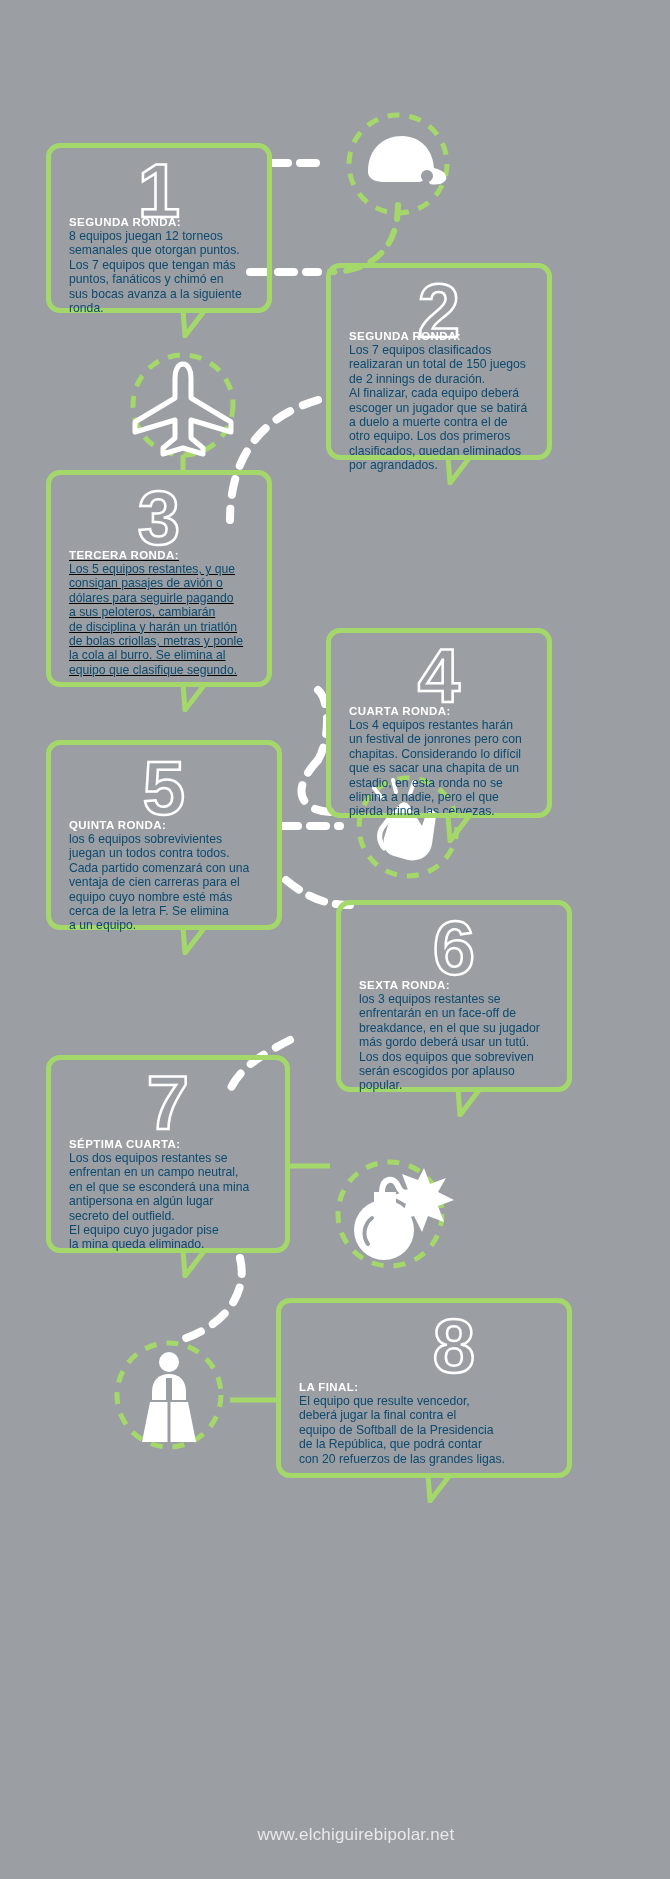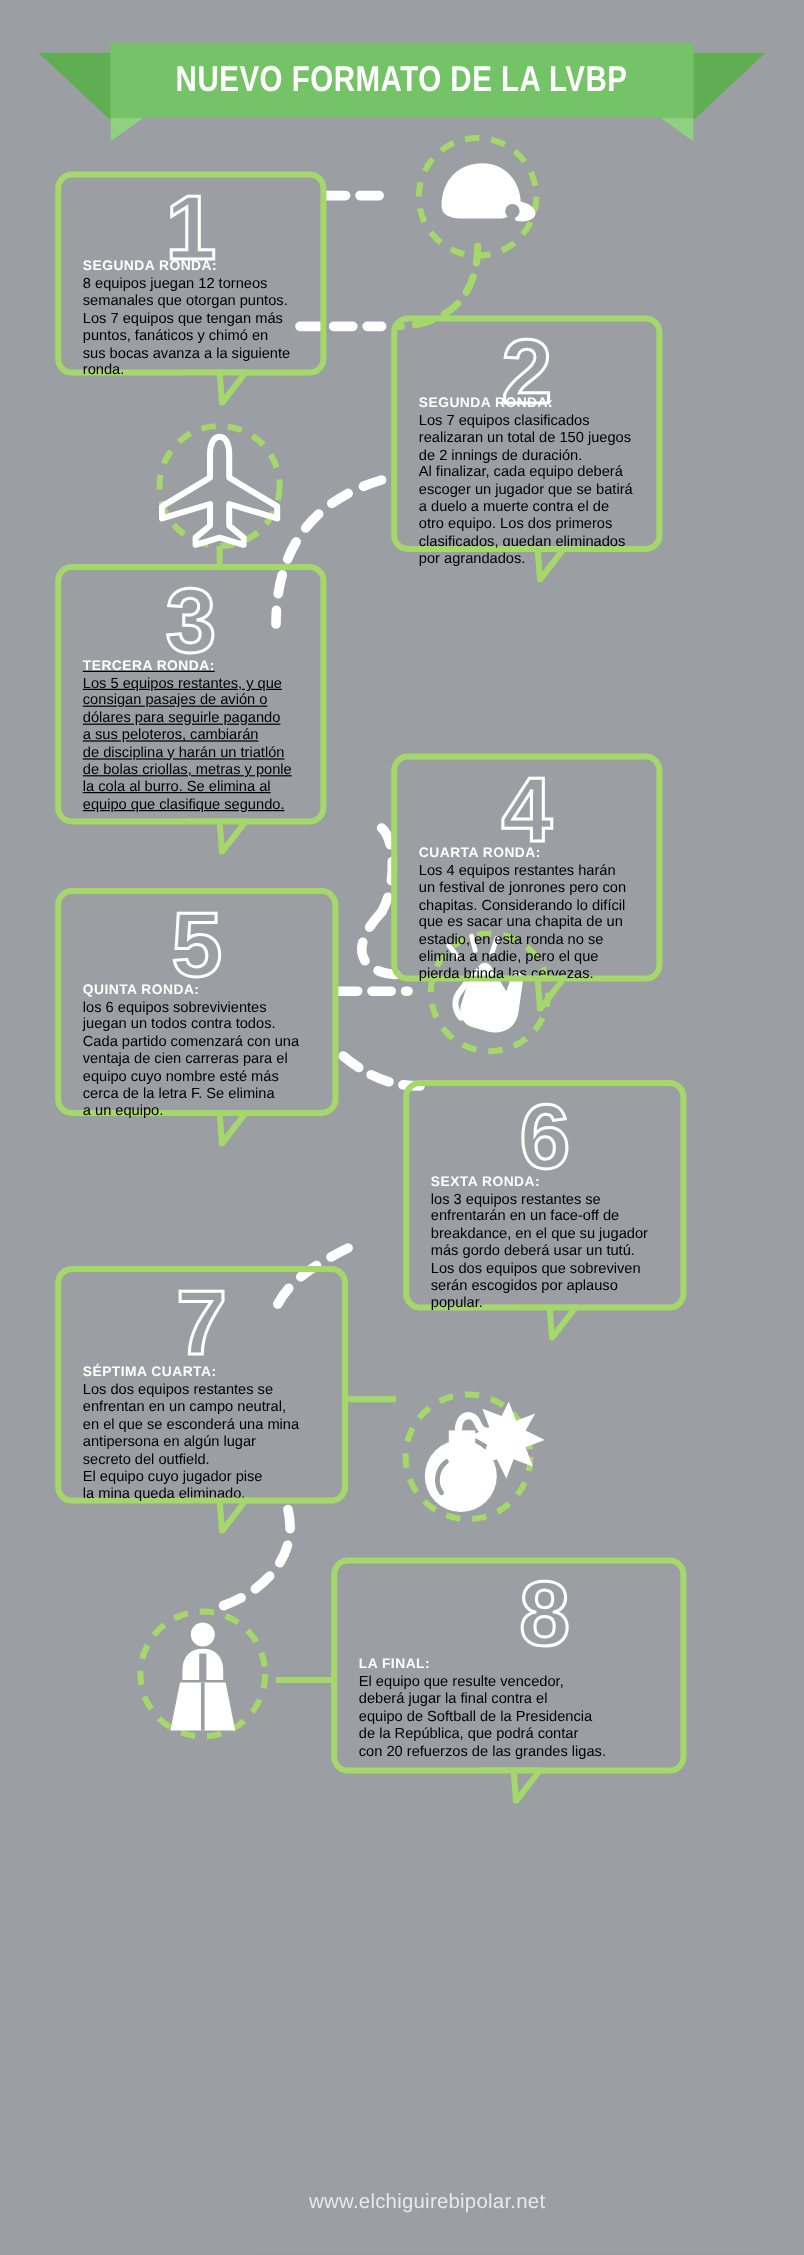--- a/index.html
+++ b/index.html
@@ -63,57 +63,40 @@
     left:18px;right:18px;
   }
   .card-title{
     color:#ffffff;
     font-weight:bold;
     font-size:11.5px;
     letter-spacing:0.4px;
     margin:0 0 1px 0;
   }
   .card-text{
-    color:#000000;
+    color:#0c4a6e;
     font-size:12.2px;
     line-height:14.4px;
     margin:0;
     white-space:pre-line;
   }
   
   .tail{position:absolute;}
   
   .icon-circle{position:absolute;}
   .footer-url{
     position:absolute;left:0;right:0;bottom:34px;
     text-align:center;color:#e7e9eb;font-size:17px;letter-spacing:0.2px;padding-left:42px;
   }
 </style>
 </head>
 <body>
 
 <div id="page">
 
-  <div class="banner-wrap">
-    <svg class="ribbon-tail left" viewBox="0 0 120 56">
-      <polygon points="0,0 120,0 60,56" fill="#5faf52"></polygon>
-    </svg>
-    <svg class="ribbon-tail right" viewBox="0 0 120 56">
-      <polygon points="0,0 120,0 60,56" fill="#5faf52"></polygon>
-    </svg>
-    <svg class="ribbon-fold" style="left:92px;" viewBox="0 0 28 20">
-      <polygon points="0,0 28,0 0,20" fill="#8ed17f"></polygon>
-    </svg>
-    <svg class="ribbon-fold" style="left:550px;" viewBox="0 0 28 20">
-      <polygon points="0,0 28,0 28,20" fill="#8ed17f"></polygon>
-    </svg>
-    <div class="ribbon-center">
-      <div class="banner-title">NUEVO FORMATO DE LA LVBP</div>
-    </div>
-  </div>
 
   <svg style="position:absolute;left:0;top:0;width:670px;height:1879px;">
 
     <line x1="272" y1="163" x2="318" y2="163" stroke="#ffffff" stroke-width="8" stroke-dasharray="16 12" stroke-linecap="round"></line>
 
     <path d="M398 205 C398 250 370 272 330 272" fill="none" stroke="#a5d86b" stroke-width="6" stroke-dasharray="14 12" stroke-linecap="round"></path>
     <line x1="250" y1="272" x2="318" y2="272" stroke="#ffffff" stroke-width="8" stroke-dasharray="16 12" stroke-linecap="round"></line>
 
     <path d="M318 400 C250 420 230 470 230 520" fill="none" stroke="#ffffff" stroke-width="8" stroke-dasharray="16 14" stroke-linecap="round"></path>
 

